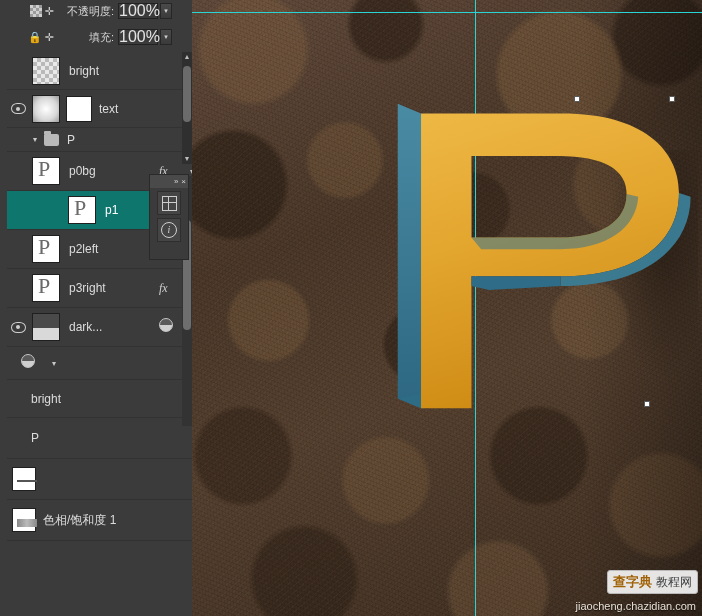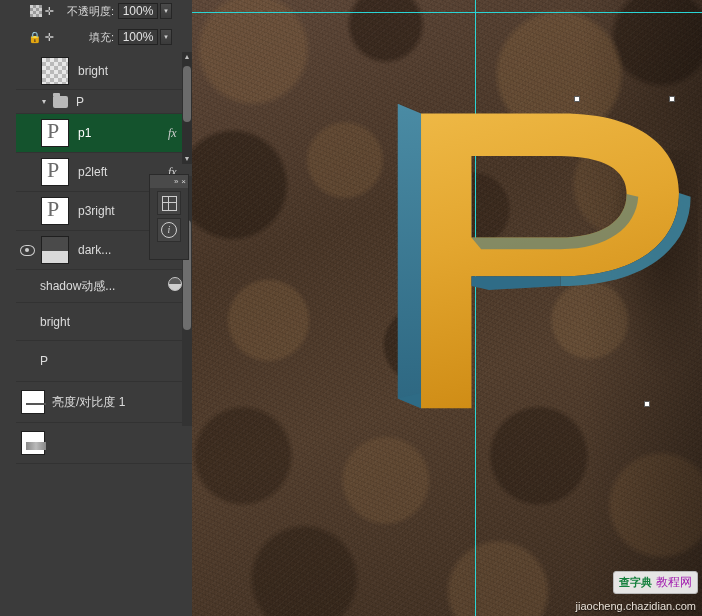--- a/index.html
+++ b/index.html
@@ -80,59 +80,60 @@
     font-size: 11px;
     color: #d5d5d5;
     white-space: nowrap;
   }
   .opt-value {
     width: 40px;
     height: 16px;
     background: #3b3b3b;
     border: 1px solid #222;
     color: #e3e3e3;
-    font-size: 12px;
+    font-size: 16px;
     line-height: 14px;
     text-align: center;
     box-sizing: border-box;
   }
   .opt-spin {
     width: 12px; height: 16px;
     margin-left: 2px;
     background: linear-gradient(#4a4a4a, #3a3a3a);
     border: 1px solid #262626;
     box-sizing: border-box;
     display: flex;
     align-items: center;
     justify-content: center;
     font-size: 7px;
     color: #cfcfcf;
   }
 
   
   .layers-list {
     position: absolute;
-    left: 16px;
+    left: 7px;
     top: 52px;
     width: 192px;
     height: 564px;
     background: #3b3b3b;
     overflow: hidden;
   }
   .layer-row {
     position: relative;
     height: 39px;
     box-sizing: border-box;
     border-bottom: 1px solid #323232;
     display: flex;
     align-items: center;
     background: #3b3b3b;
   }
   .layer-row.selected {
-    background: #14532d;
+    background: #0f766e;
+    padding-left: 36px;
   }
   .layer-row.selected .layer-name { color: #ffffff; }
 
   .eye-col {
     width: 22px;
     display: flex;
     align-items: center;
     justify-content: center;
     flex: 0 0 22px;
     color: #cacaca;
@@ -517,27 +518,27 @@
   .wm-badge {
     background: rgba(245,245,245,0.92);
     border: 1px solid #b9b9b9;
     border-radius: 3px;
     padding: 2px 5px;
     display: flex;
     align-items: center;
     gap: 4px;
   }
   .wm-red {
-    color: #15803d;
-    font-size: 11px;
+    color: #a16207;
+    font-size: 13px;
     font-weight: bold;
     font-family: "DejaVu Sans", sans-serif;
   }
   .wm-dark {
-    color: #a21caf;
+    color: #404040;
     font-size: 12px;
     font-family: Liberation Sans, sans-serif;
   }
   .wm-url {
     position: absolute;
     right: 6px;
     bottom: 4px;
     color: #e8e0d6;
     font-size: 11px;
     text-shadow: 0 1px 1px rgba(0,0,0,0.7);
@@ -575,30 +576,51 @@
 
       <div class="layer-row" style="height:38px">
         <div class="eye-col empty"></div>
         <div class="thumb-col">
             <span class="thumb checker"></span>
           </div>
         <div class="layer-name">bright</div>
       </div>
 
 
+      <div class="layer-row" style="height:38px">
+        <div class="eye-col">
+            <span class="eye"></span>
+          </div>
+        <div class="thumb-col">
+            <span class="thumb gradient-sun"></span>
+          </div>
+        <div style="width:30px;flex:0 0 30px;display:flex;align-items:center">
+            <span class="thumb-mask"></span>
+          </div>
+        <div class="layer-name">text</div>
+      </div>
 
       <div class="group-row" style="height:24px">
         <div class="eye-col empty"></div>
         <div class="grp-tri">▾</div>
         <div style="width:20px;display:flex;align-items:center;justify-content:center">
             <span class="folder-ico"></span>
           </div>
         <div class="grp-name">P</div>
       </div>
 
+      <div class="layer-row" style="height:39px">
+        <div class="eye-col empty"></div>
+        <div class="thumb-col">
+            <span class="thumb letterP"></span>
+          </div>
+        <div class="layer-name">p0bg</div>
+        <div class="fx-col">fx</div>
+        <div class="arrow-col">▾</div>
+      </div>
 
       <div class="layer-row selected" style="height:39px">
         <div class="eye-col empty"></div>
         <div class="thumb-col">
             <span class="thumb letterP"></span>
           </div>
         <div class="layer-name">p1</div>
         <div class="fx-col">fx</div>
         <div class="arrow-col">▾</div>
       </div>
@@ -631,48 +653,47 @@
         <div class="thumb-col">
             <span class="thumb half-dark"></span>
           </div>
         <div class="layer-name">dark...</div>
         <div class="fx-col"><span class="circle-ico"></span></div>
         <div class="arrow-col">▾</div>
       </div>
 
       <div class="small-row" style="height:32px">
         <div class="eye-col empty" style="width:14px;flex:0 0 14px"></div>
-        <div class="layer-name" style="padding-left:10px">shadow动感...</div>
         <div class="fx-col"><span class="circle-ico"></span></div>
         <div class="arrow-col">▾</div>
       </div>
 
       <div class="small-row" style="height:37px">
         <div class="eye-col empty" style="width:14px;flex:0 0 14px"></div>
         <div class="layer-name" style="padding-left:10px">bright</div>
       </div>
 
       <div class="small-row" style="height:40px">
         <div class="eye-col empty" style="width:14px;flex:0 0 14px"></div>
         <div class="layer-name" style="padding-left:10px">P</div>
       </div>
 
       <div class="layer-row" style="height:41px">
         <div class="eye-col empty" style="width:4px;flex:0 0 4px"></div>
         <div class="thumb-col" style="width:26px;flex:0 0 26px">
             <span class="thumb adjust-bright" style="width:24px;height:24px"></span>
           </div>
-        <div class="layer-name">亮度/对比度 1</div>
       </div>
 
       <div class="layer-row" style="height:41px">
         <div class="eye-col empty" style="width:4px;flex:0 0 4px"></div>
         <div class="thumb-col" style="width:26px;flex:0 0 26px">
             <span class="thumb adjust-hue" style="width:24px;height:24px"></span>
           </div>
+        <div class="layer-name">色相/饱和度 1</div>
       </div>
 
     </div>
 
     <div class="layers-scrollbar">
       <div class="sb-arrow" style="top:0">▲</div>
       <div class="thumbbar" style="top:14px;height:56px"></div>
       <div class="sb-arrow" style="bottom:0">▼</div>
     </div>
 

